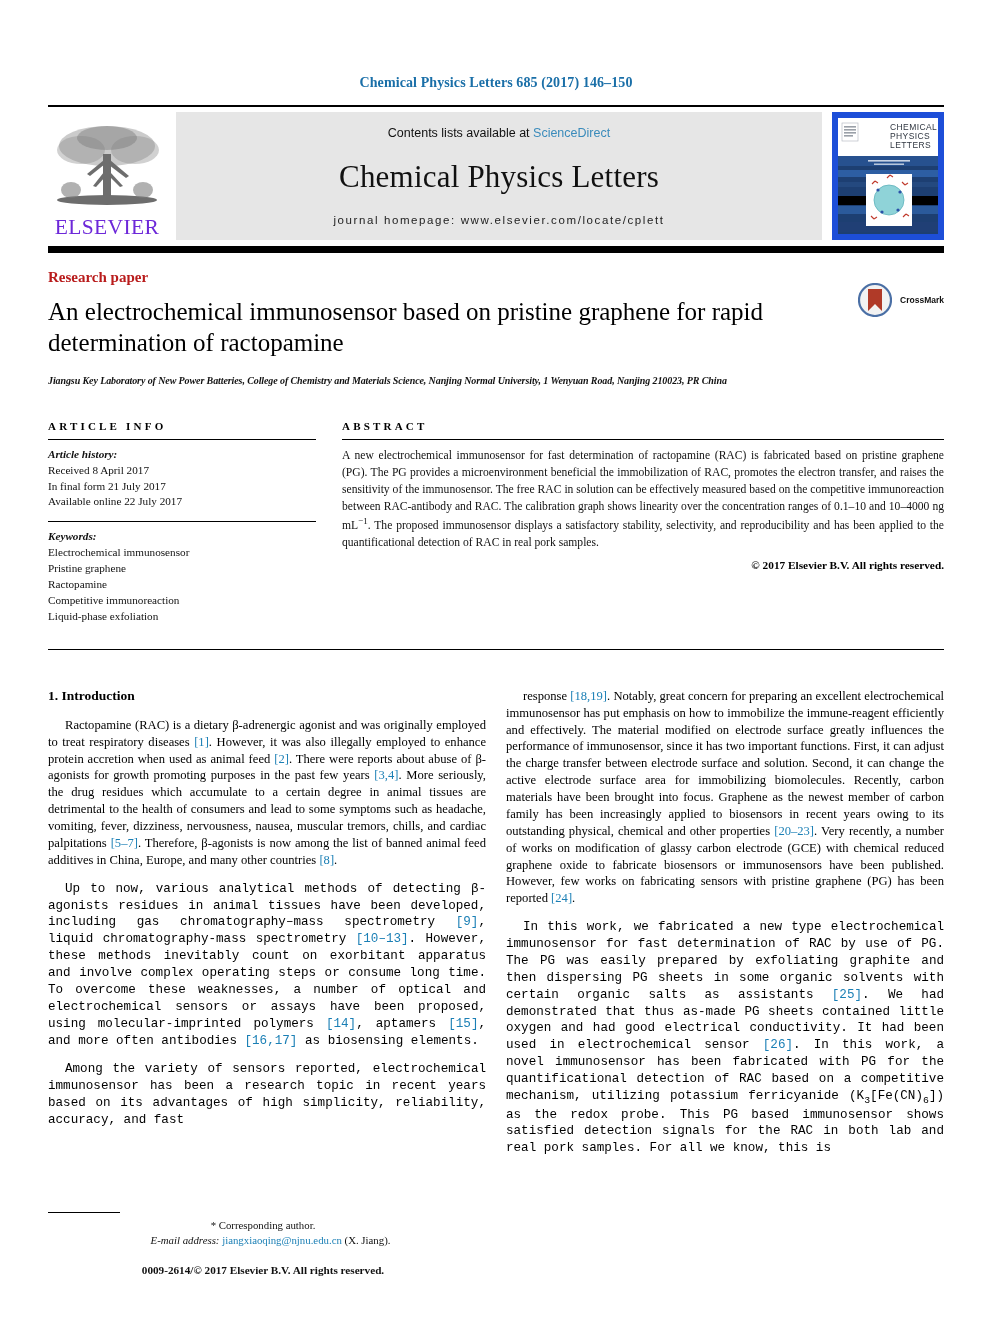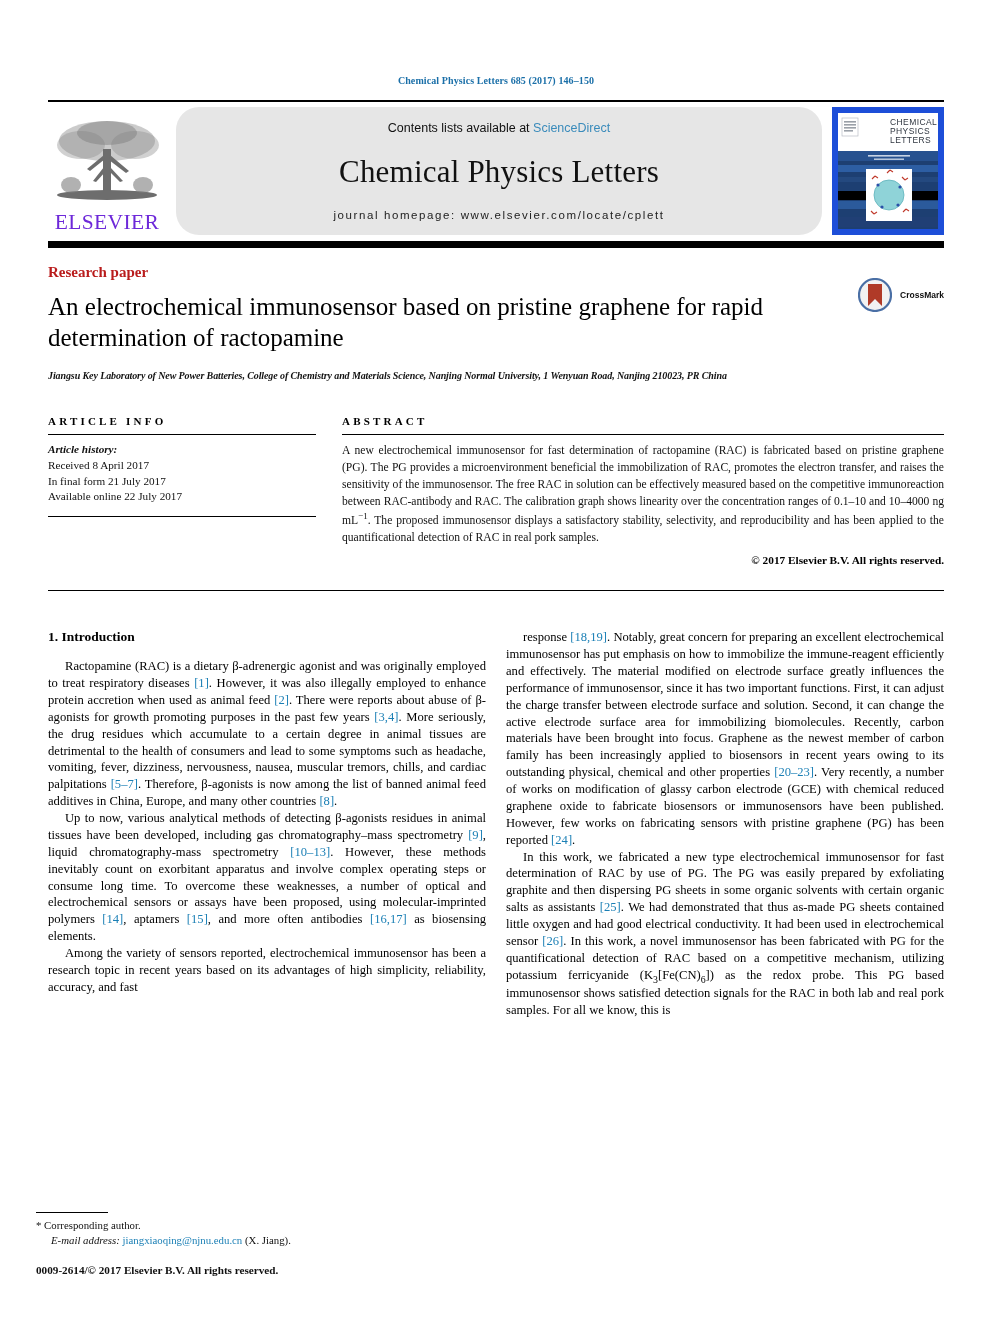--- a/index.html
+++ b/index.html
@@ -21,21 +21,21 @@
     height: 1323px;
     position: relative;
     box-sizing: border-box;
     padding: 0 48px;
   }
 
   
   .running-head {
     text-align: center;
     color: #1a6fa8;
-    font-size: 10px;
+    font-size: 14px;
     font-weight: bold;
     padding-top: 75px;
     letter-spacing: .1px;
   }
 
   
   .masthead {
     margin-top: 14px;
     border-top: 2.5px solid #000;
     padding-top: 5px;
@@ -63,21 +63,20 @@
   }
   .masthead-center {
     flex: 1 1 auto;
     background: #e6e6e6;
     margin: 0 10px 0 10px;
     display: flex;
     flex-direction: column;
     justify-content: space-between;
     align-items: center;
     padding: 14px 0 14px 0;
-    border-radius: 23px;
   }
   .contents-line {
     font-family: "Liberation Sans", sans-serif;
     font-size: 12.5px;
     color: #111;
   }
   .contents-line .sd {
     color: #3a8bbb;
   }
   .journal-title {
@@ -226,29 +225,30 @@
     margin-bottom: 13px;
   }
   .para {
     font-size: 12.6px;
     line-height: 1.34;
     text-align: justify;
     text-indent: 17px;
     margin: 0;
     hyphens: manual;
   }
-  .para + .para { margin-top: 0; }
+  .para + .para { margin-top: 12px; font-family: Liberation Mono, monospace; }
   .ref { color: #1a7fb5; }
 
   
   .footnote {
     position: absolute;
-    left: 36px;
+    left: 48px;
     bottom: 44px;
     width: 430px;
+    text-align: center;
   }
   .fn-rule {
     border-top: 1px solid #000;
     width: 72px;
     margin-bottom: 5px;
   }
   .fn-line {
     font-size: 10.8px;
     line-height: 1.4;
     color: #111;
@@ -368,20 +368,28 @@
     <div class="col-info">
       <div class="sec-head">ARTICLE INFO</div>
       <div class="rule-thin"></div>
       <div class="info-body">
         <div class="it">Article history:</div>
         <div>Received 8 April 2017</div>
         <div>In final form 21 July 2017</div>
         <div>Available online 22 July 2017</div>
       </div>
       <div class="rule-sub"></div>
+      <div class="info-body">
+        <div class="it">Keywords:</div>
+        <div>Electrochemical immunosensor</div>
+        <div>Pristine graphene</div>
+        <div>Ractopamine</div>
+        <div>Competitive immunoreaction</div>
+        <div>Liquid-phase exfoliation</div>
+      </div>
     </div>
 
     <div class="col-abstract">
       <div class="sec-head">ABSTRACT</div>
       <div class="rule-thin"></div>
       <div class="abstract-body">A new electrochemical immunosensor for fast determination of ractopamine (RAC) is fabricated based on pristine graphene (PG). The PG provides a microenvironment beneficial the immobilization of RAC, promotes the electron transfer, and raises the sensitivity of the immunosensor. The free RAC in solution can be effectively measured based on the competitive immunoreaction between RAC-antibody and RAC. The calibration graph shows linearity over the concentration ranges of 0.1–10 and 10–4000 ng mL<span class="sup">−1</span>. The proposed immunosensor displays a satisfactory stability, selectivity, and reproducibility and has been applied to the quantificational detection of RAC in real pork samples.</div>
       <div class="copyright">© 2017 Elsevier B.V. All rights reserved.</div>
     </div>
   </div>
 

